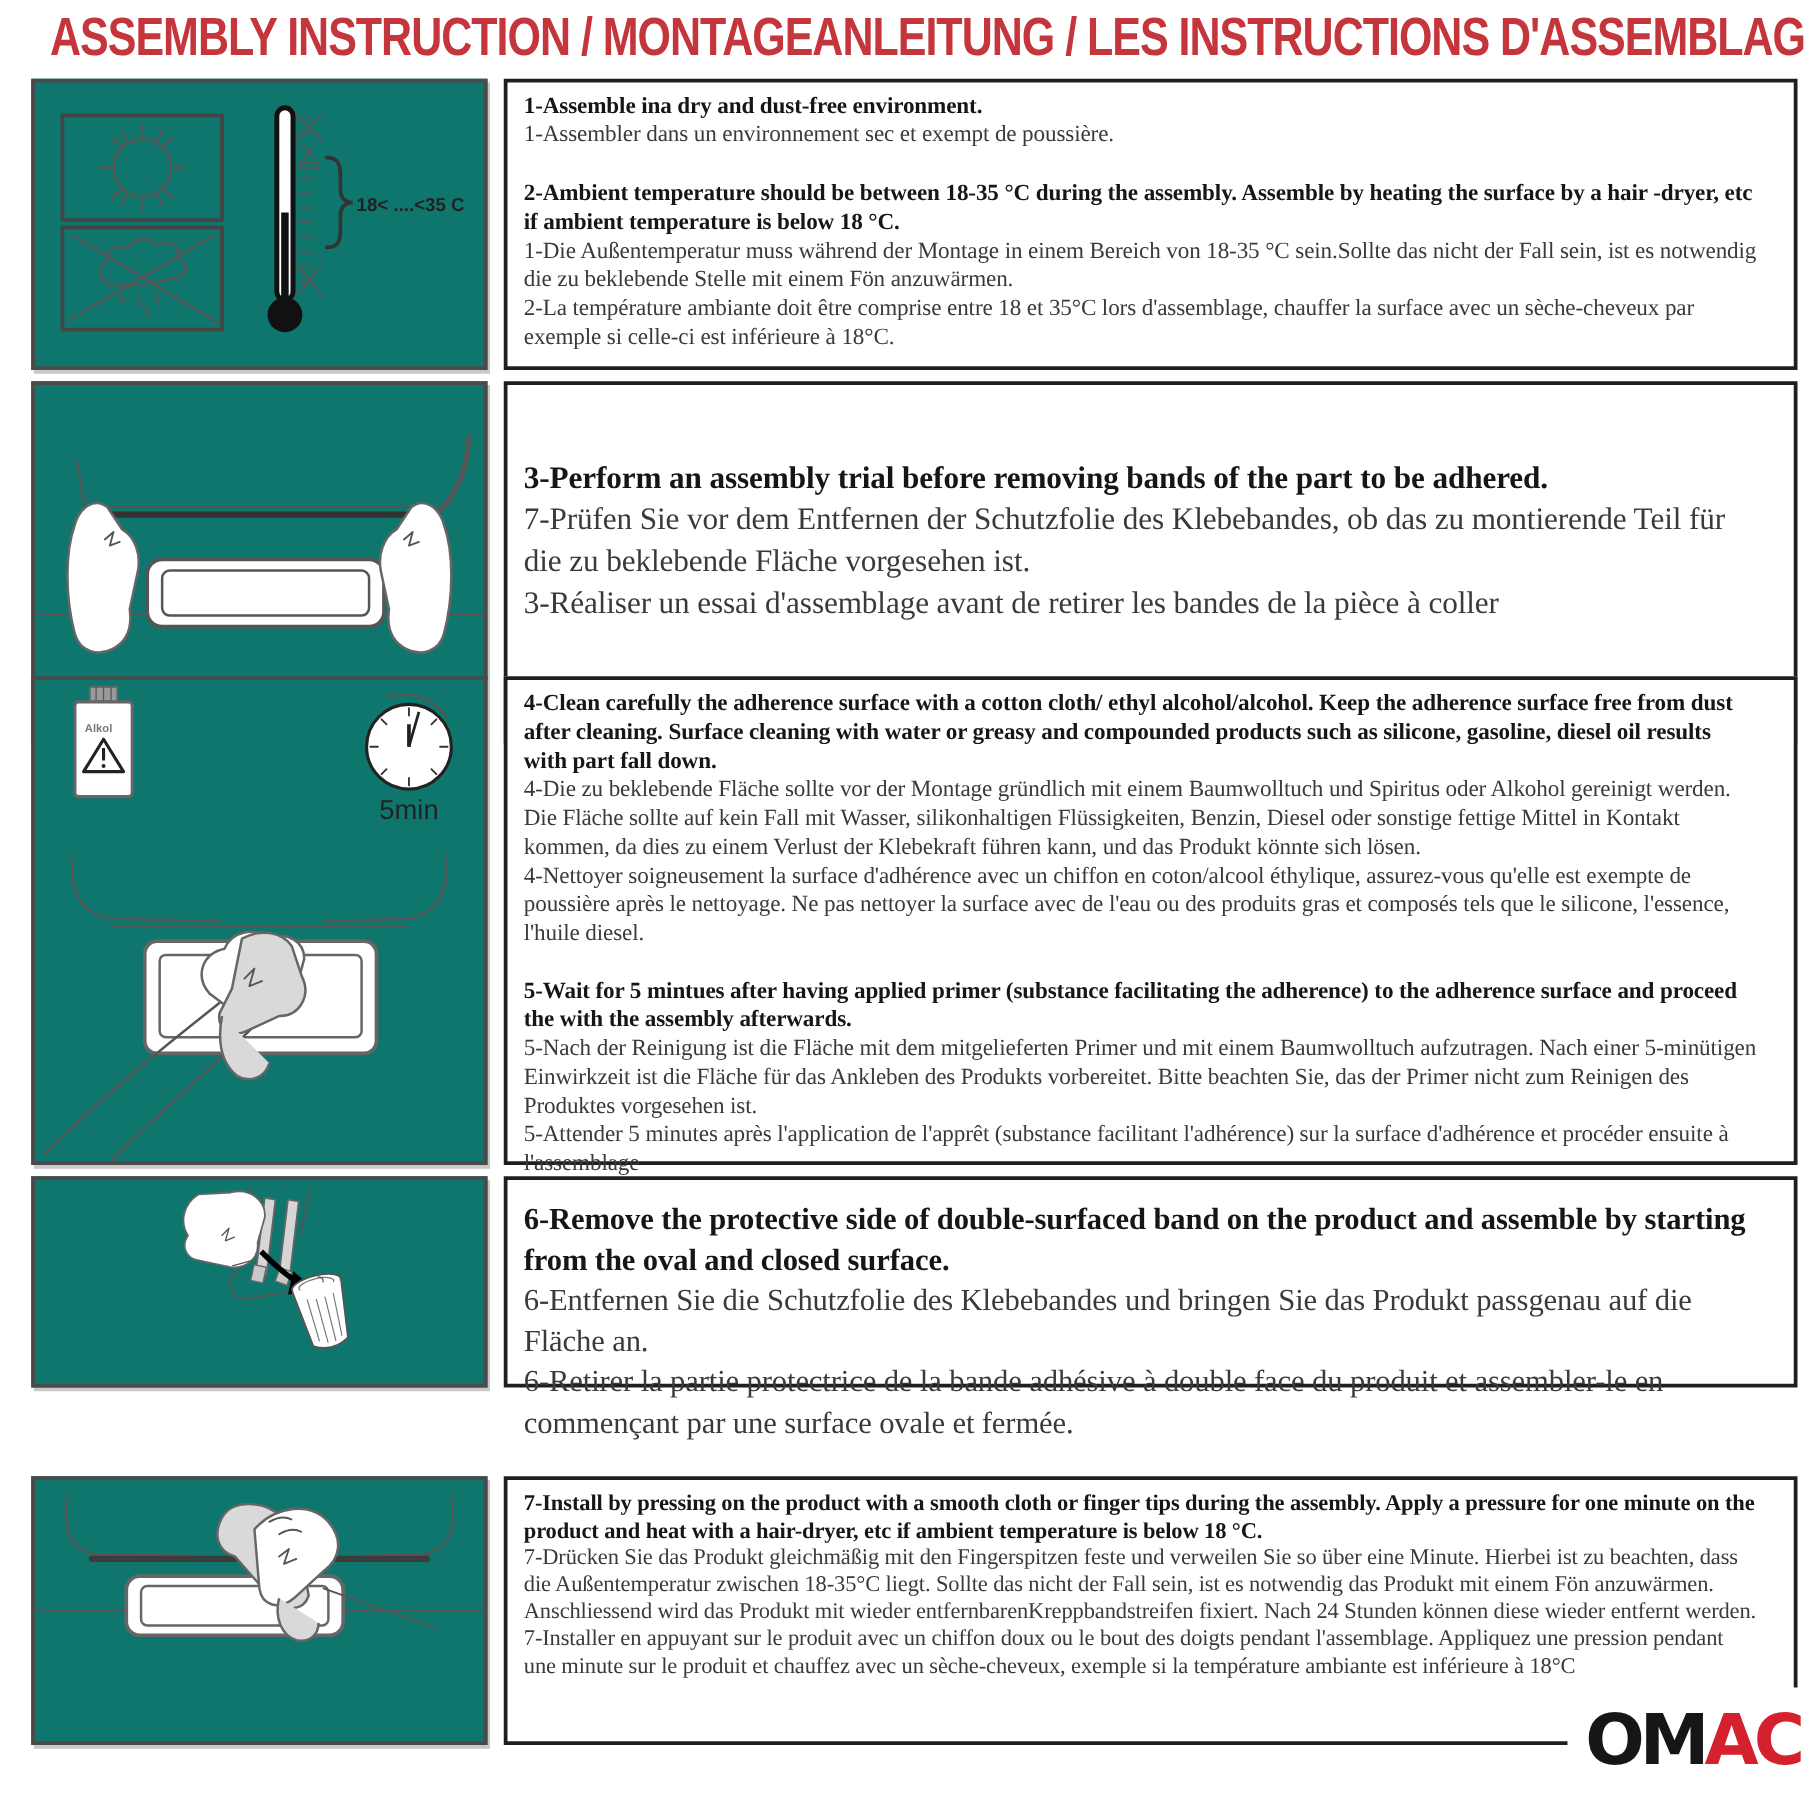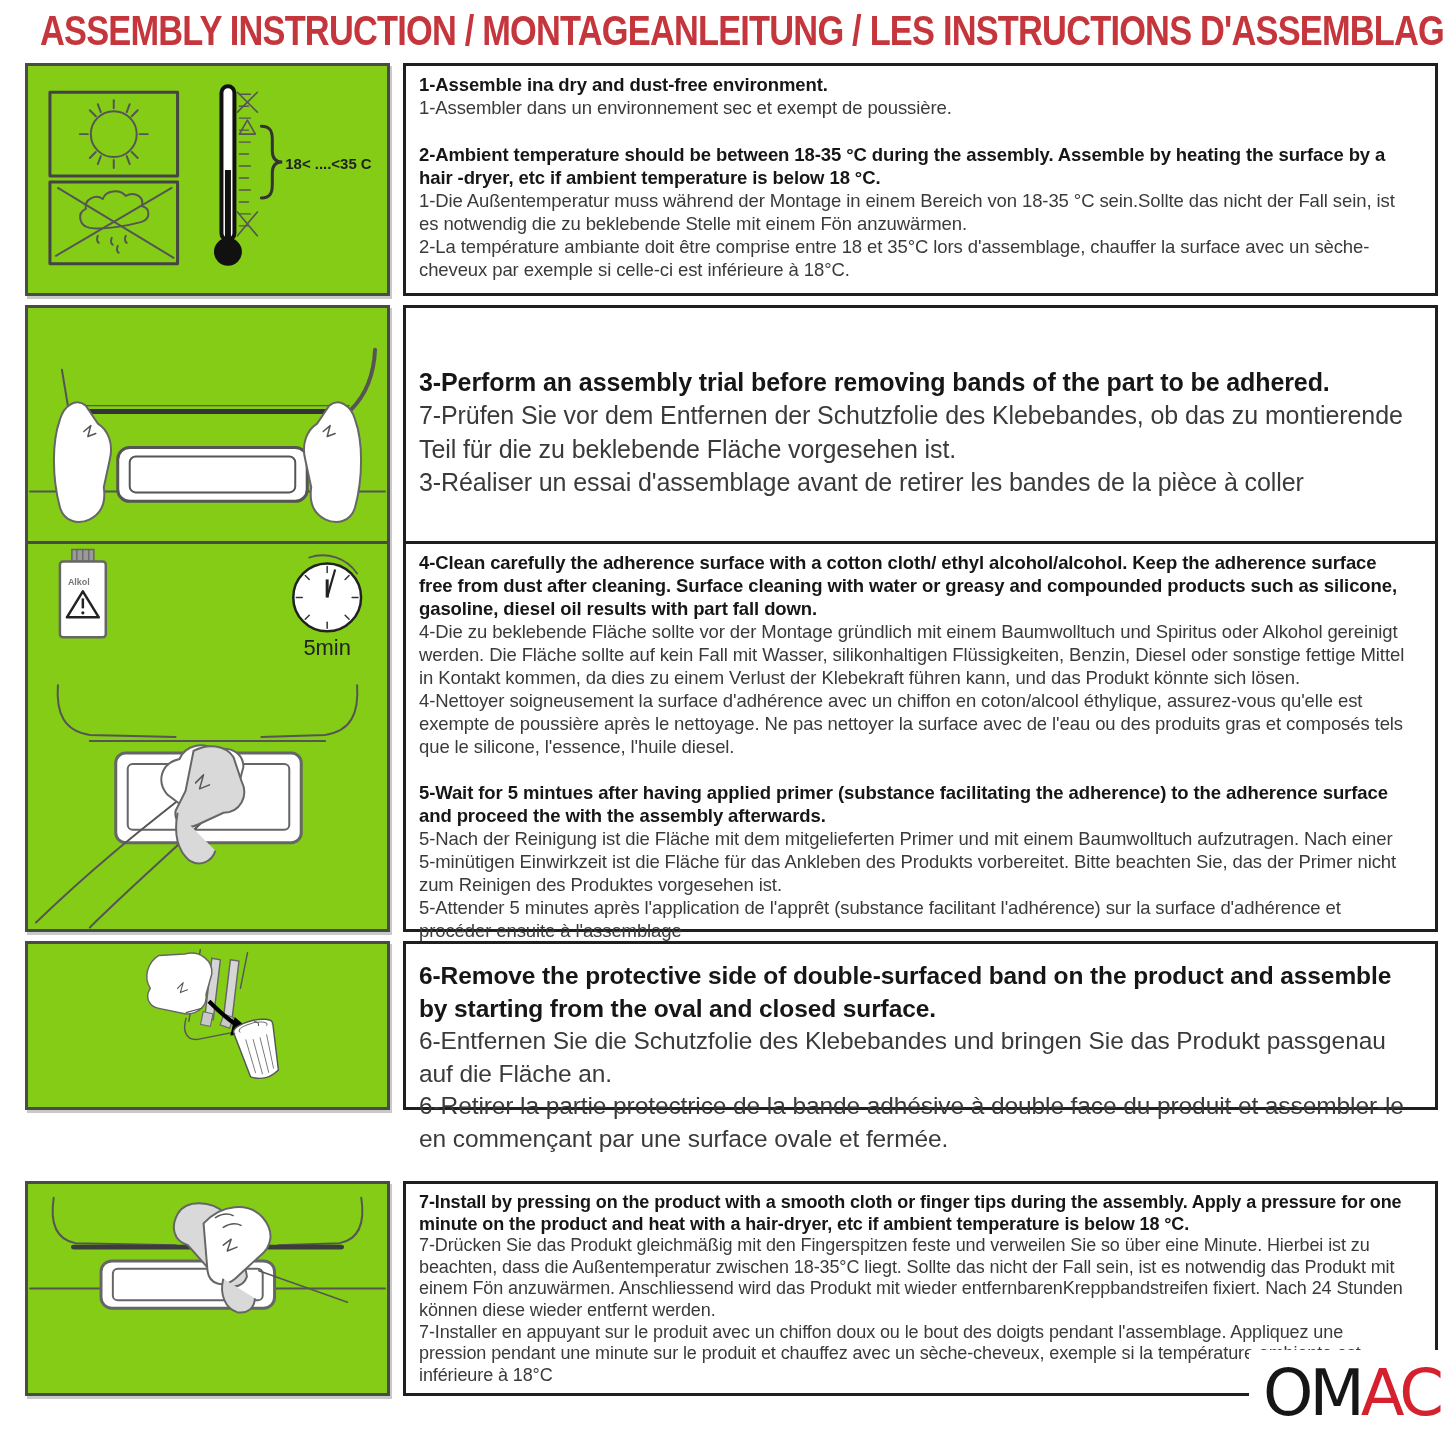--- a/index.html
+++ b/index.html
@@ -12,45 +12,46 @@
     transform:scaleX(.80);transform-origin:left center;
   }
   .row{position:absolute;left:25px;right:7px;display:flex;gap:13px;}
   .row1{top:63px;height:233px;}
   .row2{top:305px;height:290px;}
   .row3{top:541px;height:391px;}
   .row4{top:941px;height:169px;}
   .row5{top:1181px;height:215px;}
   .illus{
     flex:0 0 365px;width:365px;box-sizing:border-box;
-    border:3px solid #4a4a4a;background:#84cc16;
+    border:3px solid #4a4a4a;background:#0f766e;
     box-shadow:2px 3px 0 #c9c9c9;
     overflow:hidden;
   }
   .illus svg{display:block;width:100%;height:100%;}
   .textbox{
     flex:1;box-sizing:border-box;border:3px solid #1f1f1f;background:#fff;
     padding:8px 30px 6px 13px;
+    font-family:Liberation Serif, serif;
   }
   .textbox p{margin:0;font-size:18.5px;line-height:1.24;color:#3a3a3a;letter-spacing:-0.1px;}
   .textbox p.b{font-weight:700;color:#161616;}
   .textbox p.gap{margin-top:24px;}
   .tb2{padding-top:58px;}
   .tb2 p{font-size:25px;line-height:1.33;}
   .tb4{padding-top:16px;}
   .tb4 p{font-size:24.5px;line-height:1.33;}
   .tb5 p{font-size:18px;line-height:1.2;}
   .brand{
     position:absolute;right:5px;top:1350px;height:86px;
     background:#fff;padding-left:14px;display:flex;align-items:center;
     z-index:5;
   }
   .brand .word{
     font-family:"DejaVu Sans","Liberation Sans",sans-serif;
-    font-weight:400;font-size:64px;line-height:1;letter-spacing:-4px;white-space:nowrap;
+    font-weight:700;font-size:56px;line-height:1;letter-spacing:-4px;white-space:nowrap;
   }
   .brand .blk{color:#161616;}
   .brand .red{color:#d5212d;}
   .ink{stroke:#555;fill:none;stroke-width:2;stroke-linecap:round;stroke-linejoin:round;}
   .ink3{stroke:#444;fill:none;stroke-width:3;stroke-linecap:round;stroke-linejoin:round;}
   .lbl{font-family:"Liberation Sans",sans-serif;fill:#222;}
 </style>
 </head>
 <body>
 

